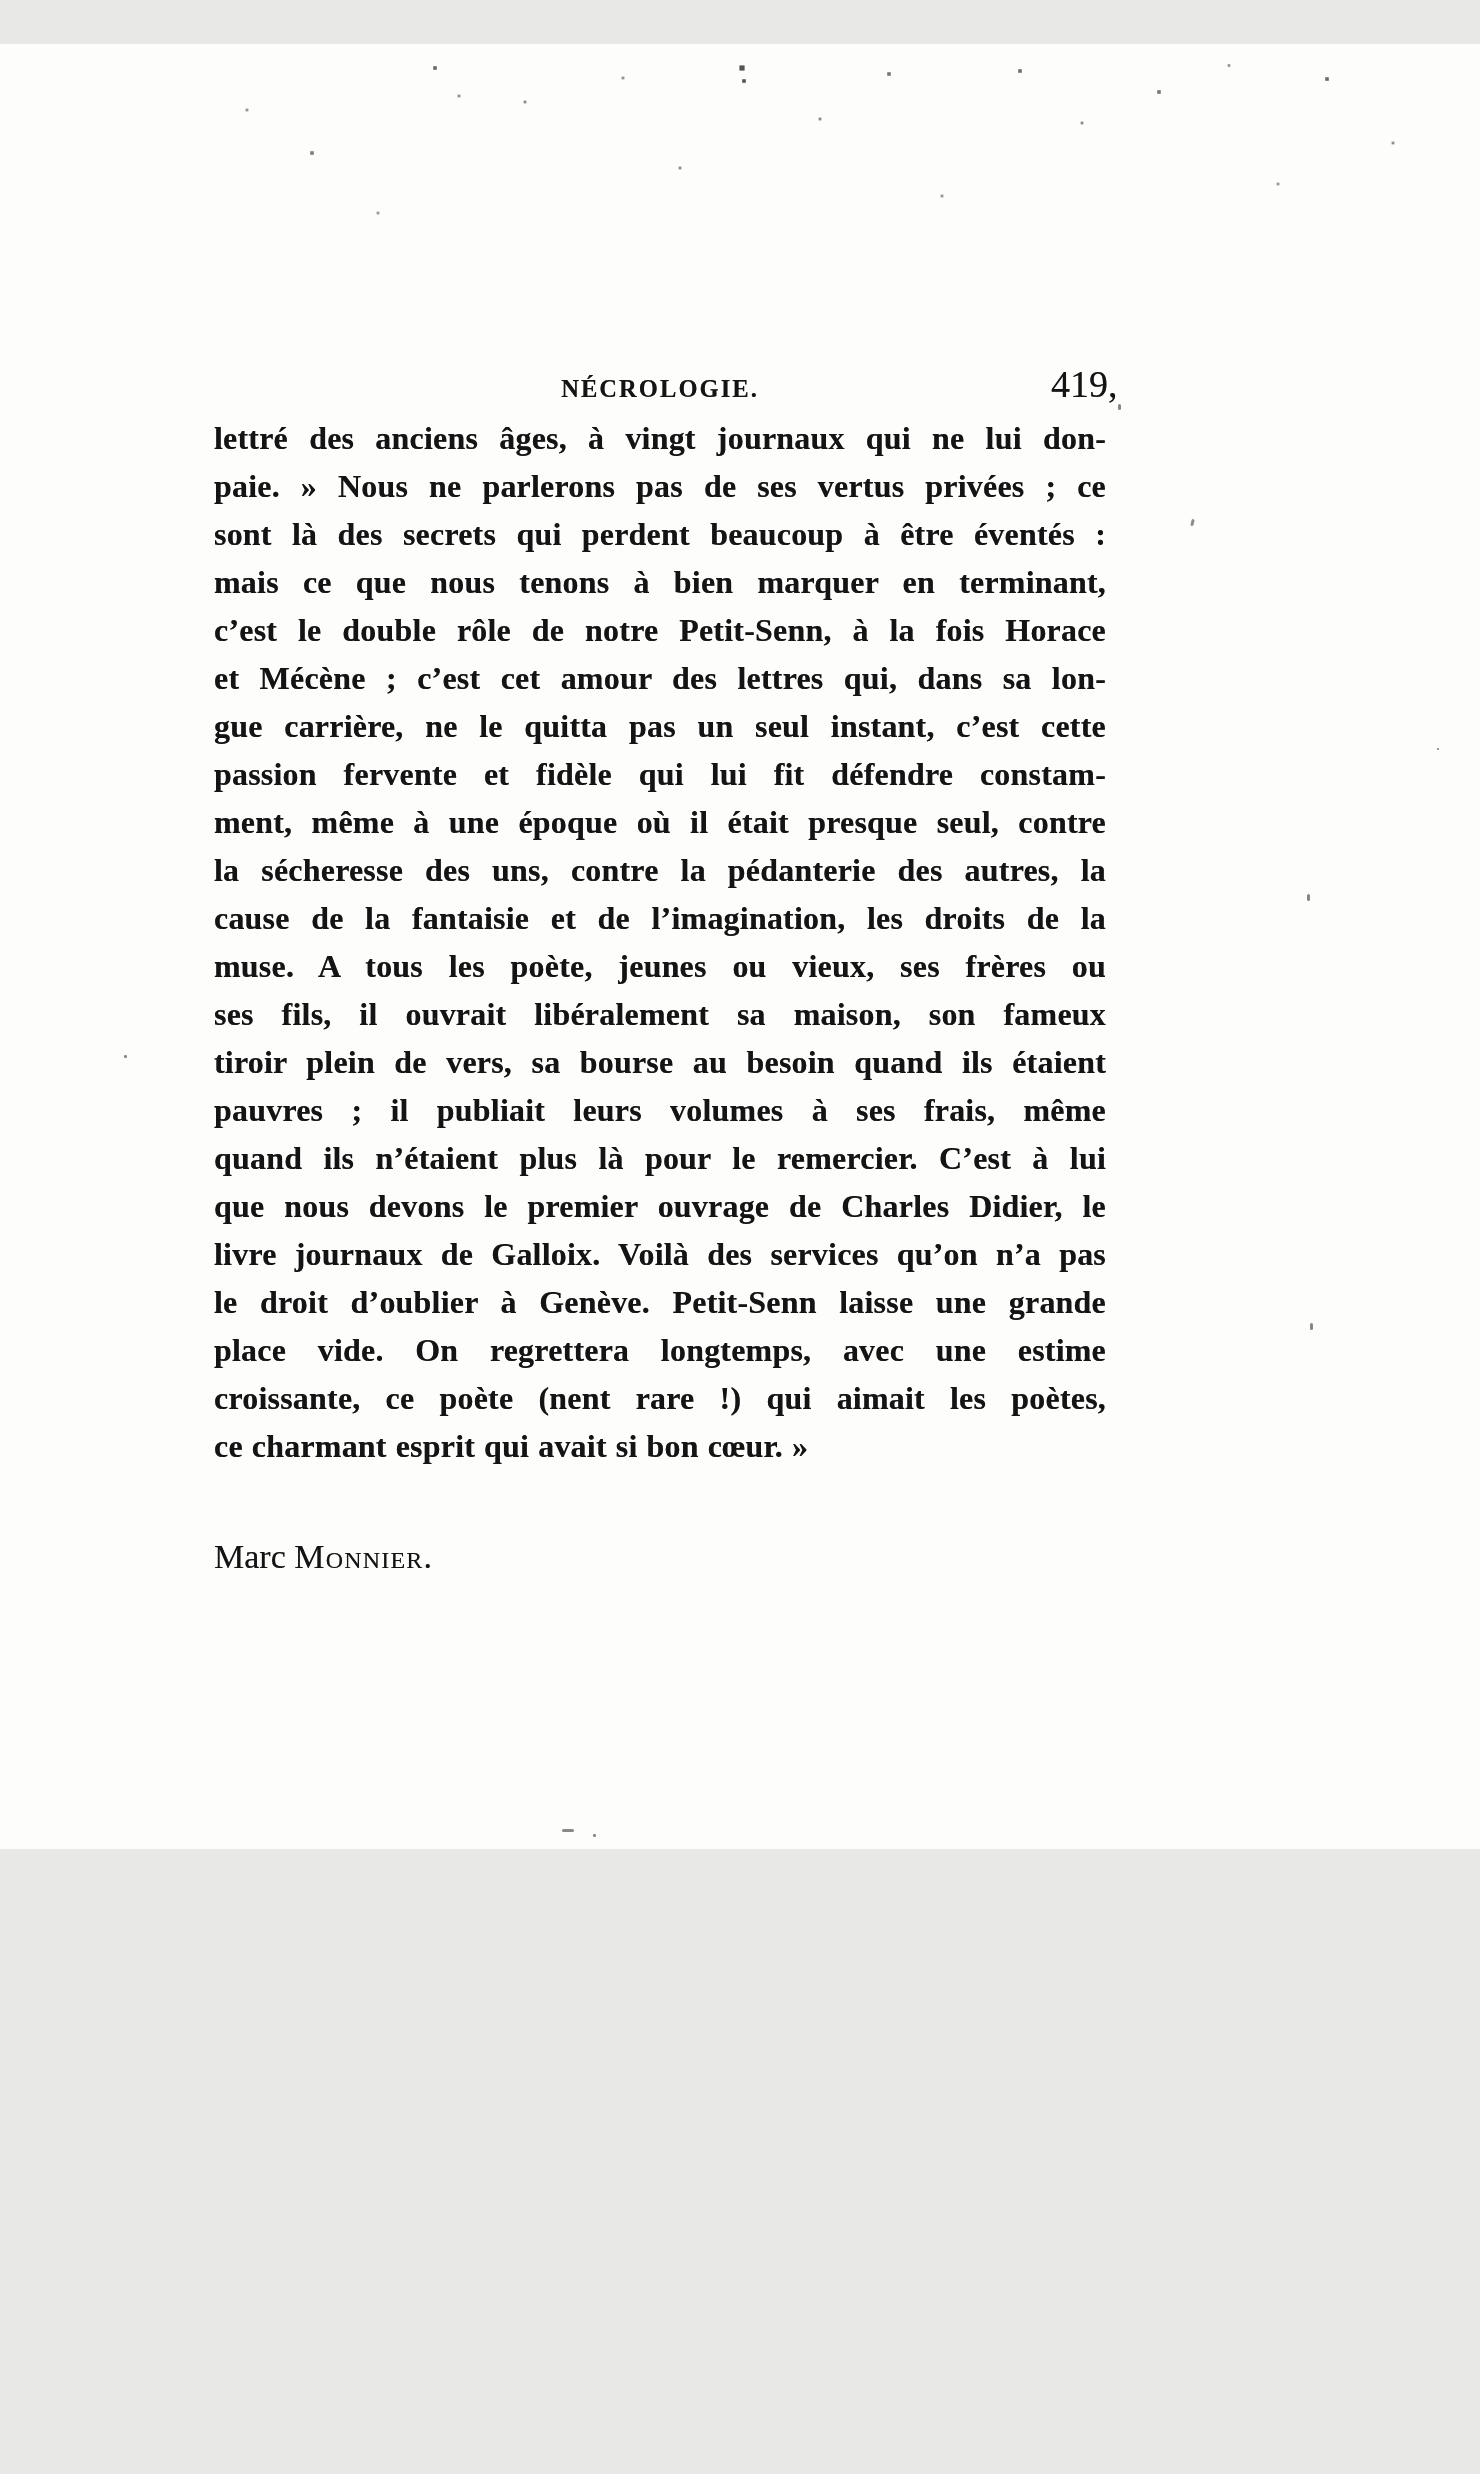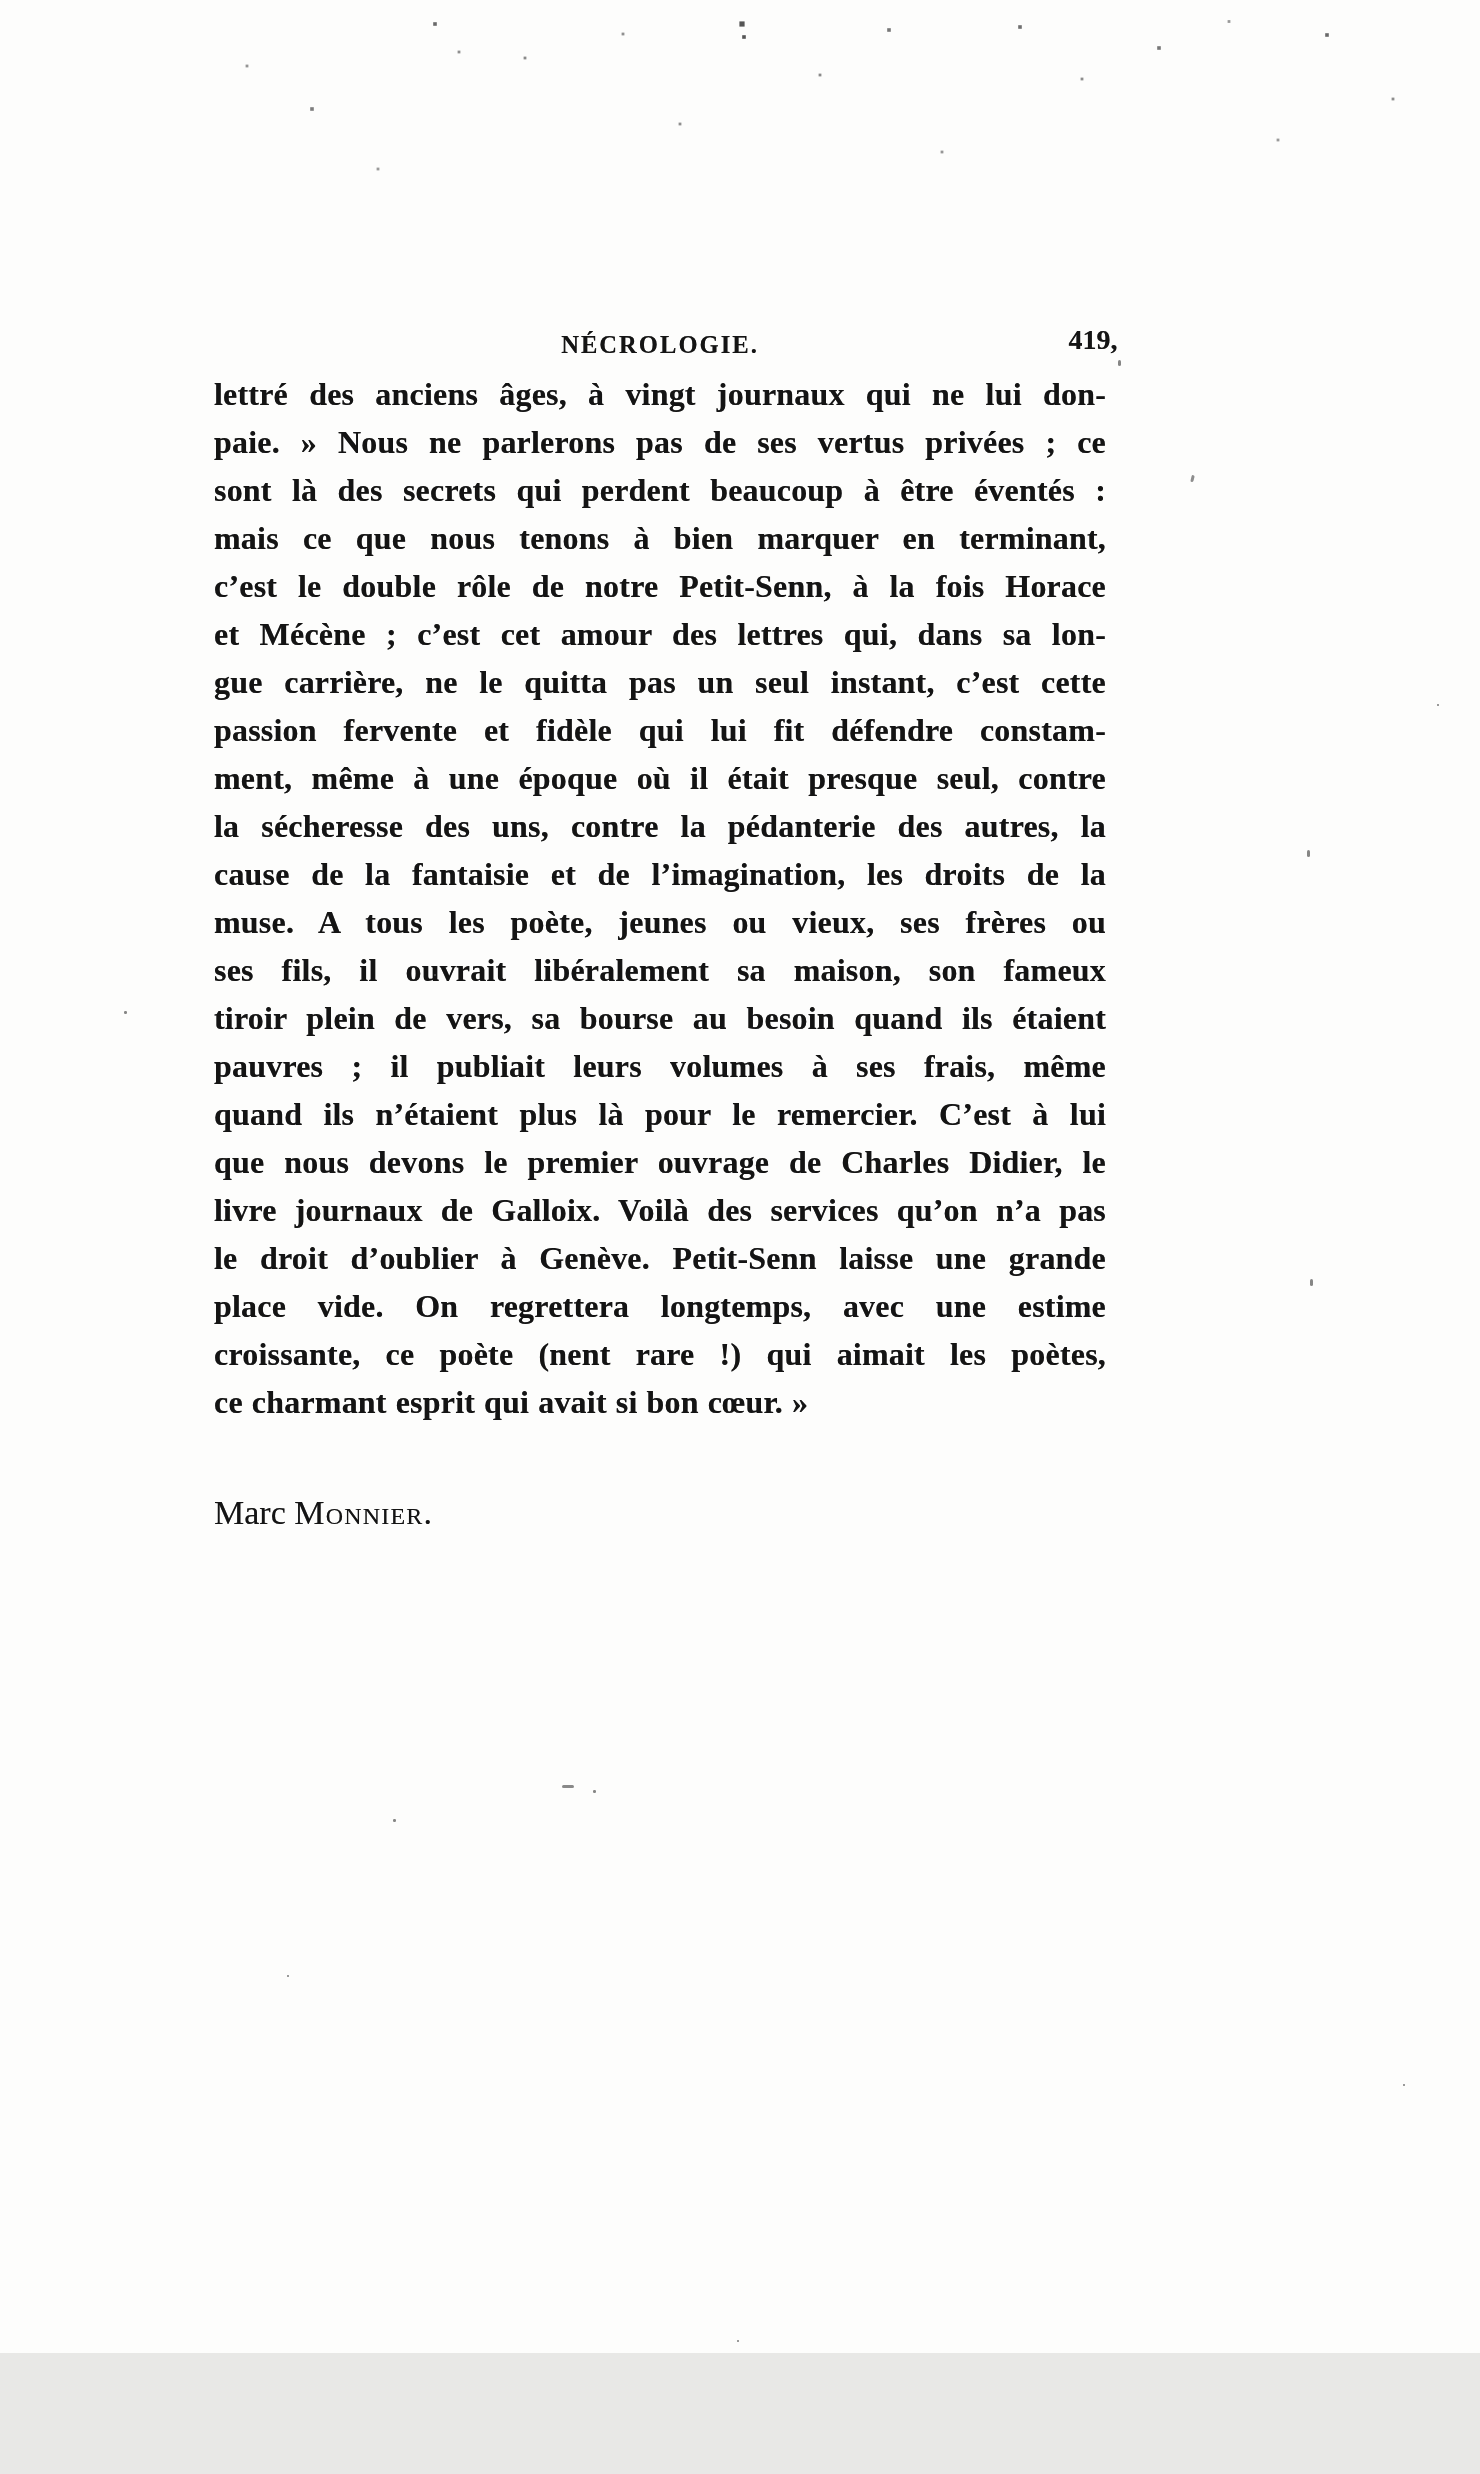--- a/index.html
+++ b/index.html
@@ -3,25 +3,26 @@
 <meta charset="utf-8">
 <style>
   html, body {
     margin: 0;
     padding: 0;
     background: #e8e8e6;
   }
   .page {
     position: relative;
     width: 1481px;
-    height: 2353px;
+    height: 1805px;
     background: #fdfdfc;
     overflow: hidden;
     font-family: "Liberation Serif", "DejaVu Serif", serif;
     color: #141414;
+    margin-top: 44px;
   }
   
   .running-head {
     position: absolute;
     left: 214px;
     top: 327px;
     width: 892px;
     height: 39px;
   }
   .head-title {
@@ -30,22 +31,22 @@
     font-size: 24.6px;
     font-weight: 700;
     letter-spacing: 2px;
     line-height: 36px;
     text-shadow: 0 0 0.5px rgba(0,0,0,0.55);
   }
   .page-num {
     position: absolute;
     right: -11.5px;
     top: -4.9px;
-    font-size: 28px;
-    font-weight: 700;
+    font-size: 38px;
+    font-weight: 400;
     line-height: 36px;
     text-shadow: 0 0 0.5px rgba(0,0,0,0.55);
   }
   
   .text-block {
     position: absolute;
     left: 214px;
     top: 370px;
     width: 892px;
     font-weight: bold;

